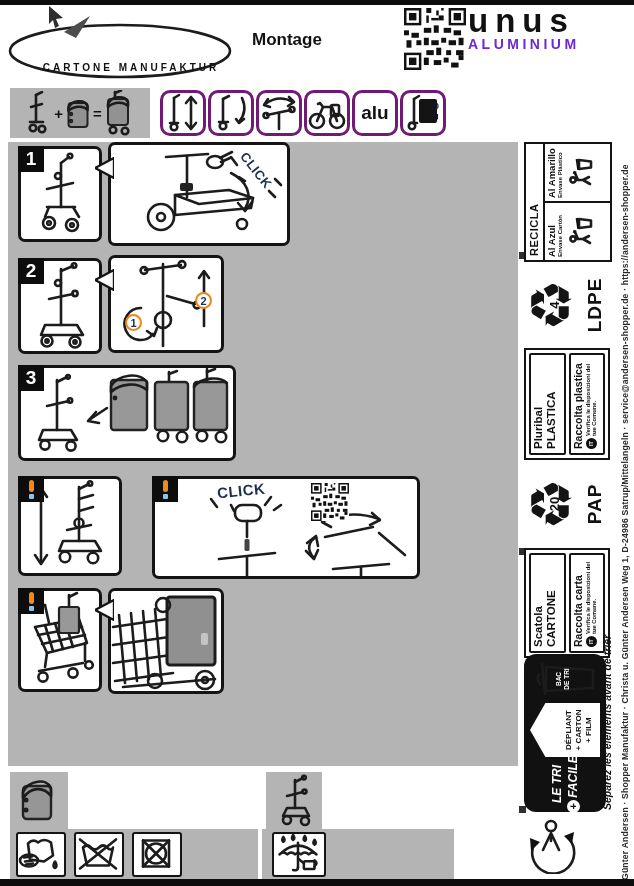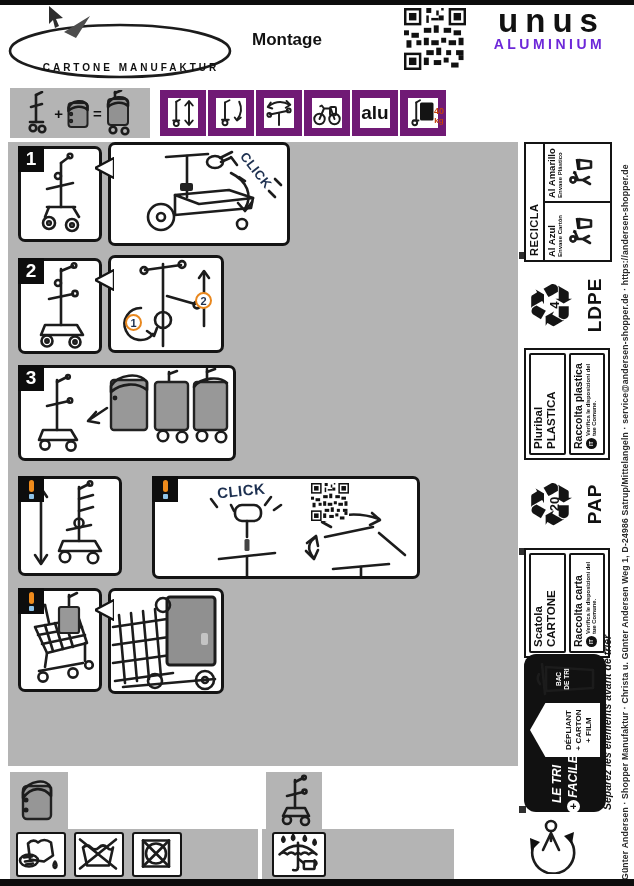--- a/index.html
+++ b/index.html
@@ -2,21 +2,21 @@
 <html><head>
 <meta charset="utf-8">
 <style>
   *{margin:0;padding:0;box-sizing:border-box}
   html,body{width:634px;height:886px}
   body{position:relative;background:#fff;font-family:"Liberation Sans",sans-serif;color:#111;overflow:hidden}
   .abs{position:absolute}
   .bar{background:#0d0d0d}
   .gray{background:#b4b4b4}
   .wbox{background:#fff;border:3px solid #141414;border-radius:7px}
-  .fbox{background:#fff;border:8px solid #701a75;border-radius:0;display:flex;align-items:center;justify-content:center}
+  .fbox{background:#fff;border:3px solid #701a75;border-radius:10px;display:flex;align-items:center;justify-content:center}
   .badge{width:26px;height:26px;background:#0d0d0d;color:#fff;font-weight:bold;font-size:19px;display:flex;align-items:center;justify-content:center;z-index:3;position:absolute;left:-3px;top:-3px}
   .rot{transform:rotate(-90deg);transform-origin:left top}
   .circnum{width:17px;height:17px;border-radius:50%;border:2px solid #e8871e;background:#fff;color:#1d3050;font-size:11px;font-weight:bold;display:flex;align-items:center;justify-content:center;position:absolute;z-index:3}
   .click{color:#1d3050;font-weight:bold;letter-spacing:.5px;position:absolute;z-index:3}
   .mini{width:7px;height:7px;background:#2f2f2f;position:absolute}
   .cbox{background:#fff;border:2.5px solid #141414;border-radius:3px}
   .cell-t{font-size:9.5px;font-weight:bold;line-height:10px}
   .cell-s{font-size:6px;font-weight:bold}
   svg{display:block}
   line,path,polyline,circle,rect.ln,ellipse{stroke:#1c1c1c;stroke-width:2.6;fill:none;stroke-linecap:round;stroke-linejoin:round}
@@ -95,21 +95,21 @@
   </svg>
   <div class="abs" style="left:30px;top:48px;width:190px;text-align:center;font-size:10px;font-weight:bold;letter-spacing:3px">CARTONE MANUFAKTUR</div>
 </div>
 
 <div class="abs" style="left:252px;top:30px;font-size:17px;font-weight:bold">Montage</div>
 
 <svg class="abs" style="left:404px;top:8px" width="62" height="62" viewBox="0 0 25 25">
     <use href="#qr"></use>
   </svg>
 
-<div class="abs" style="left:468px;top:6px;width:160px;text-align:center">
+<div class="abs" style="left:468px;top:6px;width:160px;text-align:left">
   <div style="font-size:33px;font-weight:bold;letter-spacing:7px;line-height:30px;margin-right:-7px">unus</div>
   <div style="font-size:14px;font-weight:bold;color:#6d28d9;letter-spacing:3.5px;line-height:16px;margin-right:-3px">ALUMINIUM</div>
 </div>
 
 <div class="abs gray" style="left:10px;top:88px;width:140px;height:50px;display:flex;align-items:center;justify-content:center;gap:4px">
   <svg width="22" height="44" viewBox="0 0 22 44">
     <g stroke-width="2.2">
         <line x1="8" y1="4" x2="8" y2="31"></line>
         <line x1="8" y1="4" x2="14" y2="1"></line>
         <line x1="3" y1="16" x2="14" y2="13"></line>
@@ -192,21 +192,21 @@
 <div class="abs fbox" style="left:400px;top:90px;width:46px;height:46px;position:absolute">
   <svg width="40" height="40" viewBox="0 0 40 40">
     <g stroke-width="2.2">
         <line x1="11" y1="6" x2="11" y2="30"></line>
         <line x1="11" y1="6" x2="16" y2="3"></line>
         <circle cx="9" cy="33" r="3.2"></circle>
         <line x1="7" y1="30" x2="14" y2="30"></line>
       </g>
     <rect x="16" y="6" width="18" height="24" rx="2" fill="#141414" stroke="none"></rect>
   </svg>
-  <div class="abs" style="left:22px;top:9px;width:18px;color:#c2410c;text-align:center;line-height:9px">
+  <div class="abs" style="left:22px;top:9px;width:18px;color:#0f172a;text-align:center;line-height:9px">
     <div style="font-size:9px;font-weight:bold">40</div>
     <div style="font-size:8px;font-weight:bold">kg</div>
   </div>
 </div>
 
 <div class="abs gray" style="left:8px;top:142px;width:510px;height:624px"></div>
 
 <div class="abs wbox" style="left:18px;top:146px;width:84px;height:96px">
   <div class="badge">1</div>
   <svg width="78" height="90" viewBox="0 0 78 90">

